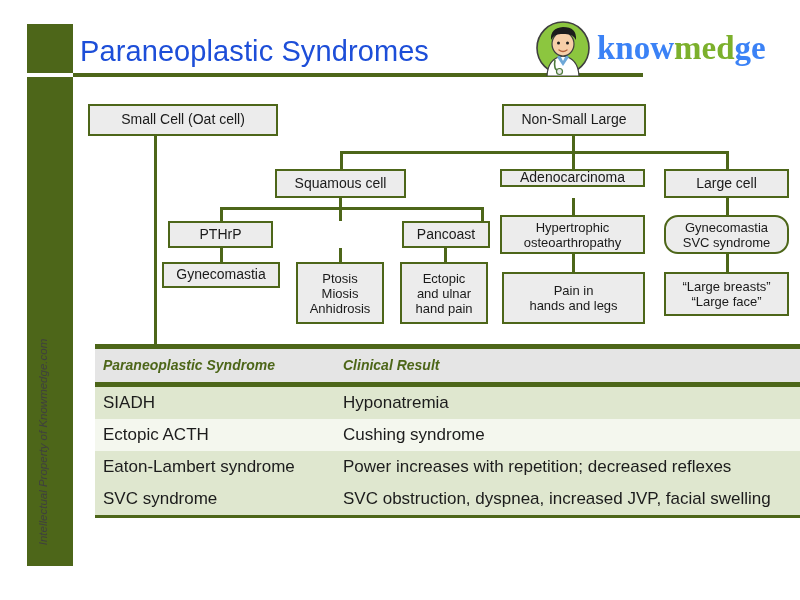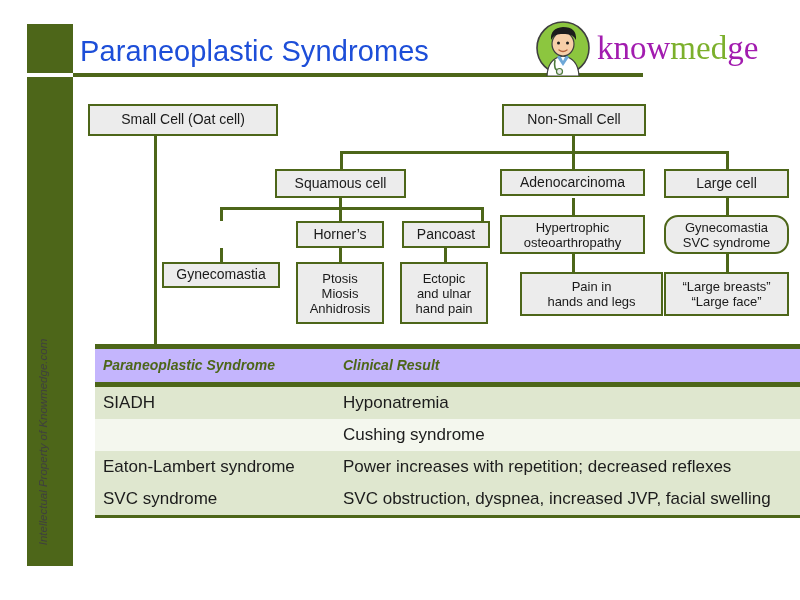--- a/index.html
+++ b/index.html
@@ -26,22 +26,22 @@
   .title-rule{position:absolute;left:73px;top:73px;width:570px;height:4px;background:#4d6619;}
 
   
   .logo{position:absolute;left:535px;top:18px;width:245px;height:62px;}
   .logo-badge{position:absolute;left:0;top:2px;width:56px;height:56px;}
   .logo-text{
     position:absolute;left:62px;top:10px;
     font-family:"Liberation Serif", serif;
     font-size:33px;line-height:40px;white-space:nowrap;
   }
-  .lt-dark{color:#a21caf;}
-  .lt-green{color:#7cb02c;}
+  .lt-dark{color:#3b82f6;font-weight:bold;}
+  .lt-green{color:#7cb02c;font-weight:bold;}
 
   
   .watermark{
     position:absolute;left:-76px;top:432px;width:245px;height:20px;
     transform:rotate(-90deg);
     font-style:italic;font-size:11.5px;color:#3f3f3f;
     text-align:center;white-space:nowrap;
   }
 
   
@@ -61,21 +61,21 @@
   .node.small{font-size:13px;line-height:15px;}
   .conn{position:absolute;background:#4d6619;}
   .conn.v{width:3px;}
   .conn.h{height:3px;}
 
   
   .tbl{position:absolute;left:95px;top:344px;width:705px;}
   .rule-thick{height:5px;background:#4d6619;width:100%;}
   .rule-thin{height:3px;background:#4d6619;width:100%;}
   .thead{
-    position:relative;height:33px;background:#c4b5fd;
+    position:relative;height:33px;background:#e5e5e5;
   }
   .thead .cellA,.thead .cellB{
     position:absolute;top:0;height:33px;line-height:33px;
     font-style:italic;font-weight:bold;font-size:14px;color:#4d6619;
     white-space:nowrap;
   }
   .thead .cellA{left:8px;}
   .thead .cellB{left:248px;}
   .trow{position:relative;height:32px;}
   .trow.alt{background:#dfe7cf;}
@@ -122,64 +122,64 @@
     <div class="logo-text">
       <span class="lt-dark">know</span><span class="lt-green">med</span><span class="lt-dark">ge</span>
     </div>
   </div>
 
   <div class="watermark">Intellectual Property of Knowmedge.com</div>
 
   <div class="tree">
 
     <div class="node" style="left:88px;top:104px;width:190px;height:32px;">Small Cell (Oat cell)</div>
-    <div class="node" style="left:502px;top:104px;width:144px;height:32px;">Non-Small Cell</div>
+    <div class="node" style="left:502px;top:104px;width:144px;height:32px;">Non-Small Large</div>
 
     <div class="conn v" style="left:154px;top:136px;height:209px;"></div>
 
     <div class="conn v" style="left:572px;top:136px;height:17px;"></div>
     <div class="conn h" style="left:340px;top:151px;width:388px;"></div>
     <div class="conn v" style="left:340px;top:151px;height:18px;"></div>
     <div class="conn v" style="left:572px;top:151px;height:18px;"></div>
     <div class="conn v" style="left:726px;top:151px;height:18px;"></div>
 
     <div class="node" style="left:275px;top:169px;width:131px;height:29px;">Squamous cell</div>
-    <div class="node" style="left:500px;top:169px;width:145px;height:27px;">Adenocarcinoma</div>
+    <div class="node" style="left:500px;top:169px;width:145px;height:18px;">Adenocarcinoma</div>
     <div class="node" style="left:664px;top:169px;width:125px;height:29px;text-align:right;">Large cell</div>
 
     <div class="conn v" style="left:339px;top:198px;height:10px;"></div>
     <div class="conn h" style="left:220px;top:207px;width:264px;"></div>
     <div class="conn v" style="left:220px;top:207px;height:14px;"></div>
     <div class="conn v" style="left:339px;top:207px;height:14px;"></div>
     <div class="conn v" style="left:481px;top:207px;height:14px;"></div>
 
     <div class="conn v" style="left:572px;top:198px;height:23px;"></div>
     <div class="conn v" style="left:726px;top:198px;height:23px;"></div>
 
-    <div class="node" style="left:296px;top:221px;width:88px;height:27px;">Horner’s</div>
+    <div class="node" style="left:168px;top:221px;width:105px;height:27px;">PTHrP</div>
     <div class="node" style="left:402px;top:221px;width:88px;height:27px;">Pancoast</div>
     <div class="node small" style="left:500px;top:215px;width:145px;height:39px;white-space:pre-line;">Hypertrophic
 osteoarthropathy</div>
     <div class="node small" style="left:664px;top:215px;width:125px;height:39px;white-space:pre-line;border-radius:14px;">Gynecomastia
 SVC syndrome</div>
 
     <div class="conn v" style="left:220px;top:248px;height:14px;"></div>
     <div class="conn v" style="left:339px;top:248px;height:14px;"></div>
     <div class="conn v" style="left:444px;top:248px;height:14px;"></div>
     <div class="conn v" style="left:572px;top:254px;height:18px;"></div>
     <div class="conn v" style="left:726px;top:254px;height:18px;"></div>
 
     <div class="node" style="left:162px;top:262px;width:118px;height:26px;">Gynecomastia</div>
     <div class="node small" style="left:296px;top:262px;width:88px;height:62px;white-space:pre-line;">Ptosis
 Miosis
 Anhidrosis</div>
     <div class="node small" style="left:400px;top:262px;width:88px;height:62px;white-space:pre-line;">Ectopic
 and ulnar
 hand pain</div>
-    <div class="node small" style="left:520px;top:272px;width:143px;height:44px;white-space:pre-line;">Pain in
+    <div class="node small" style="left:502px;top:272px;width:143px;height:52px;white-space:pre-line;">Pain in
 hands and legs</div>
     <div class="node small" style="left:664px;top:272px;width:125px;height:44px;white-space:pre-line;">“Large breasts”
 “Large face”</div>
   </div>
 
   <div class="tbl">
     <div class="rule-thick"></div>
     <div class="thead">
       <div class="cellA">Paraneoplastic  Syndrome</div>
       <div class="cellB">Clinical Result</div>
@@ -187,20 +187,21 @@
     <div class="rule-thick"></div>
 
     <div class="tbody">
       <div class="coldiv"></div>
 
       <div class="trow alt">
         <div class="cA">SIADH</div>
         <div class="cB">Hyponatremia</div>
       </div>
       <div class="trow plain">
+        <div class="cA">Ectopic ACTH</div>
         <div class="cB">Cushing syndrome</div>
       </div>
       <div class="trow alt">
         <div class="cA">Eaton-Lambert syndrome</div>
         <div class="cB">Power increases with repetition; decreased reflexes</div>
       </div>
       <div class="trow alt">
         <div class="cA">SVC syndrome</div>
         <div class="cB">SVC obstruction, dyspnea, increased JVP, facial swelling</div>
       </div>

